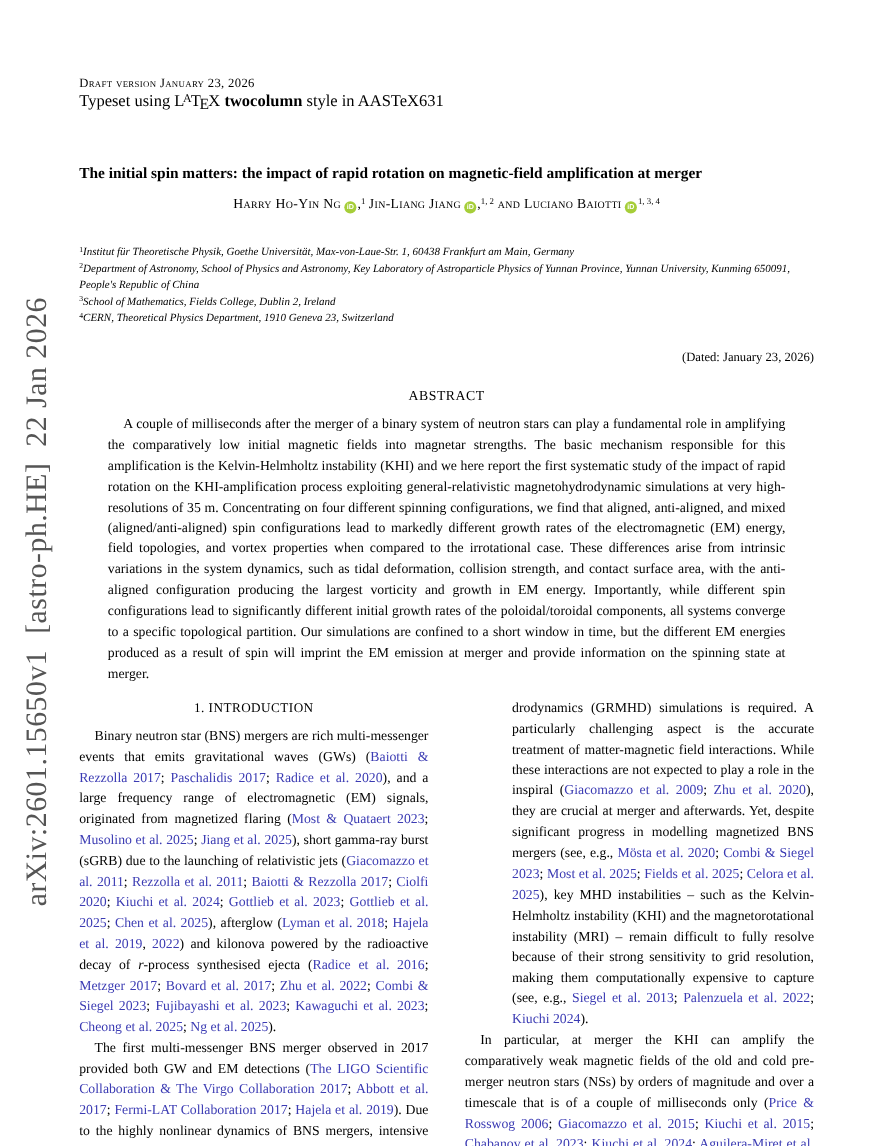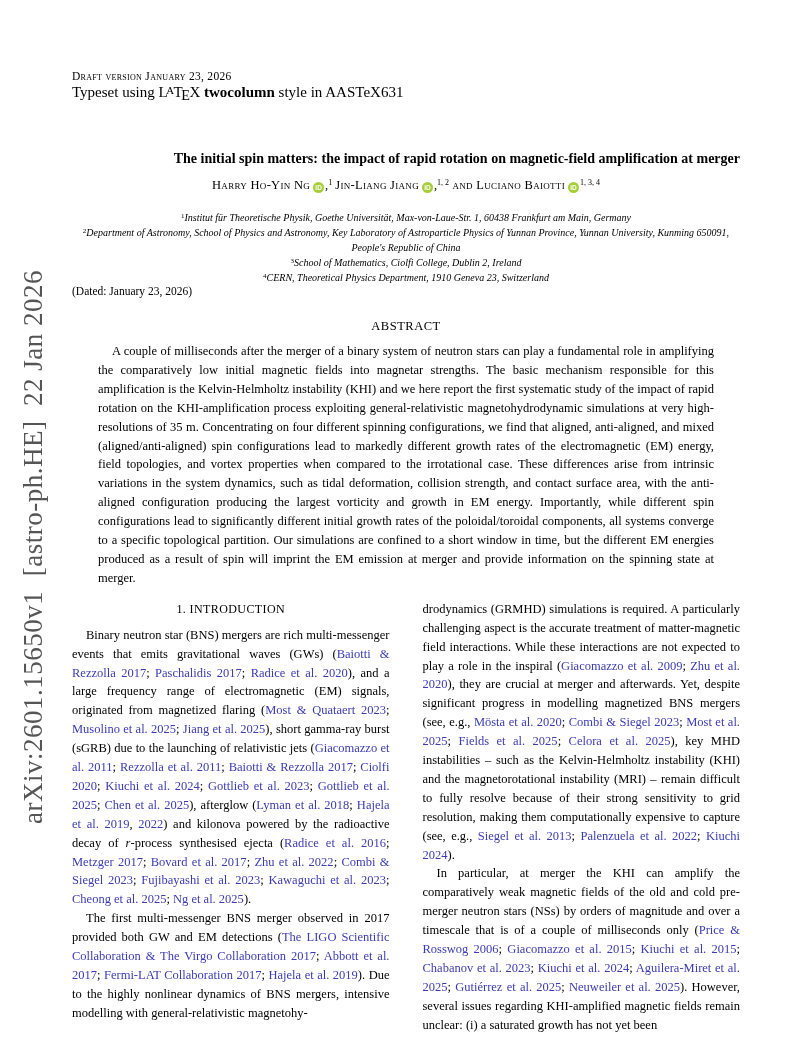--- a/index.html
+++ b/index.html
@@ -18,53 +18,53 @@
     letter-spacing: 0.5px;
   }
   .content { position: absolute; left: 72px; top: 70px; width: 668px; }
   .hdr-line1 { font-size: 11.5px; font-variant: small-caps; letter-spacing: 0.3px; }
   .hdr-line2 { font-size: 15px; margin-top: 2px; }
   .b { font-weight: bold; }
   .it { font-style: italic; }
   .lA { font-size: 0.72em; vertical-align: 0.28em; margin-left: -0.12em; margin-right: -0.06em; }
   .lE { font-size: 0.95em; vertical-align: -0.21em; margin-left: -0.1em; margin-right: -0.04em; }
   .title {
-    margin-top: 45px; text-align: right;
+    margin-top: 45px; text-align: left;
     font-size: 14px; font-weight: bold; line-height: 19px;
   }
   .authors {
     margin-top: 8px; text-align: center;
     font-size: 12.5px; line-height: 18px;
   }
   .sc { font-variant: small-caps; letter-spacing: 0.3px; }
   .authors sup, .affil sup { font-size: 8px; line-height: 0; vertical-align: 4px; }
   .orcid {
     display: inline-block; width: 11px; height: 11px;
     background: #a6ce39; color: #ffffff;
     border-radius: 50%;
     font-family: "Liberation Sans", sans-serif;
     font-size: 6.5px; font-weight: bold;
     line-height: 11px; text-align: center;
     vertical-align: -1px; margin: 0 1px 0 3px;
   }
-  .affils { margin-top: 16px; text-align: center; }
+  .affils { margin-top: 28px; }
   .affil { font-size: 10px; font-style: italic; line-height: 15px; }
   .affil sup { font-style: normal; font-size: 7px; vertical-align: 3px; }
-  .dated { text-align: left; font-size: 11.5px; }
+  .dated { margin-top: 22px; text-align: right; font-size: 11.5px; }
   .abs-heading { margin-top: 22px; text-align: center; font-size: 12.5px; letter-spacing: 0.5px; }
   .abs-body {
     margin: 8px 26px 0 26px;
     font-size: 12.5px; line-height: 18.9px;
     text-align: justify; text-indent: 14px;
   }
   .cols { display: flex; gap: 33px; margin-top: 12px; }
   .col { width: 323px; font-size: 12.5px; line-height: 18.9px; text-align: justify; }
   .sec-heading { text-align: center; font-size: 12px; letter-spacing: 0.4px; margin-bottom: 7px; }
   .par { text-indent: 14px; }
-  .par.noindent { text-indent: 0; }
+  .par.noindent { text-indent: 0; margin-left: 43px; }
   .cite { color: #3b3bb3; }
 </style>
 </head>
 <body>
 
 <div class="watermark">arXiv:2601.15650v1  [astro-ph.HE]  22 Jan 2026</div>
 
 <div class="content">
 
   <div>
@@ -72,21 +72,21 @@
     <div class="hdr-line2"><span>Typeset using </span><span>L</span><span class="lA">A</span><span>T</span><span class="lE">E</span><span>X</span><span> </span><span class="b">twocolumn</span><span> style in AASTeX631</span></div>
   </div>
 
   <div class="title">The initial spin matters: the impact of rapid rotation on magnetic-field amplification at merger</div>
 
   <div class="authors"><span class="sc">Harry Ho-Yin Ng</span><span class="orcid">iD</span><span>,</span><sup>1</sup><span> </span><span class="sc">Jin-Liang Jiang</span><span class="orcid">iD</span><span>,</span><sup>1, 2</sup><span class="sc"> and </span><span class="sc">Luciano Baiotti</span><span class="orcid">iD</span><sup>1, 3, 4</sup></div>
 
   <div class="affils">
     <div class="affil"><sup>1</sup><span>Institut für Theoretische Physik, Goethe Universität, Max-von-Laue-Str. 1, 60438 Frankfurt am Main, Germany</span></div>
     <div class="affil"><sup>2</sup><span>Department of Astronomy, School of Physics and Astronomy, Key Laboratory of Astroparticle Physics of Yunnan Province, Yunnan University, Kunming 650091, People's Republic of China</span></div>
-    <div class="affil"><sup>3</sup><span>School of Mathematics, Ciolfi College, Dublin 2, Ireland</span></div>
+    <div class="affil"><sup>3</sup><span>School of Mathematics, Fields College, Dublin 2, Ireland</span></div>
     <div class="affil"><sup>4</sup><span>CERN, Theoretical Physics Department, 1910 Geneva 23, Switzerland</span></div>
   </div>
 
   <div class="dated">(Dated: January 23, 2026)</div>
 
   <div class="abs-heading">ABSTRACT</div>
   <div class="abs-body">A couple of milliseconds after the merger of a binary system of neutron stars can play a fundamental role in amplifying the comparatively low initial magnetic fields into magnetar strengths. The basic mechanism responsible for this amplification is the Kelvin-Helmholtz instability (KHI) and we here report the first systematic study of the impact of rapid rotation on the KHI-amplification process exploiting general-relativistic magnetohydrodynamic simulations at very high-resolutions of 35 m. Concentrating on four different spinning configurations, we find that aligned, anti-aligned, and mixed (aligned/anti-aligned) spin configurations lead to markedly different growth rates of the electromagnetic (EM) energy, field topologies, and vortex properties when compared to the irrotational case. These differences arise from intrinsic variations in the system dynamics, such as tidal deformation, collision strength, and contact surface area, with the anti-aligned configuration producing the largest vorticity and growth in EM energy. Importantly, while different spin configurations lead to significantly different initial growth rates of the poloidal/toroidal components, all systems converge to a specific topological partition. Our simulations are confined to a short window in time, but the different EM energies produced as a result of spin will imprint the EM emission at merger and provide information on the spinning state at merger.</div>
 
   <div class="cols">
     <div class="col">

